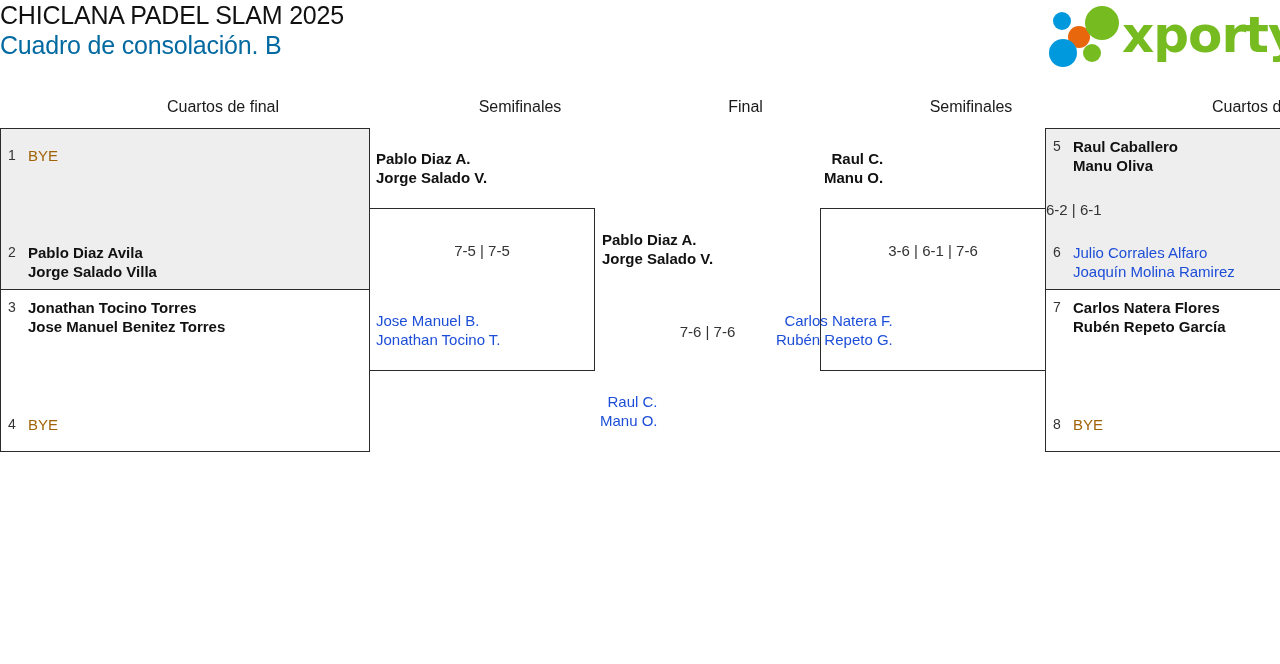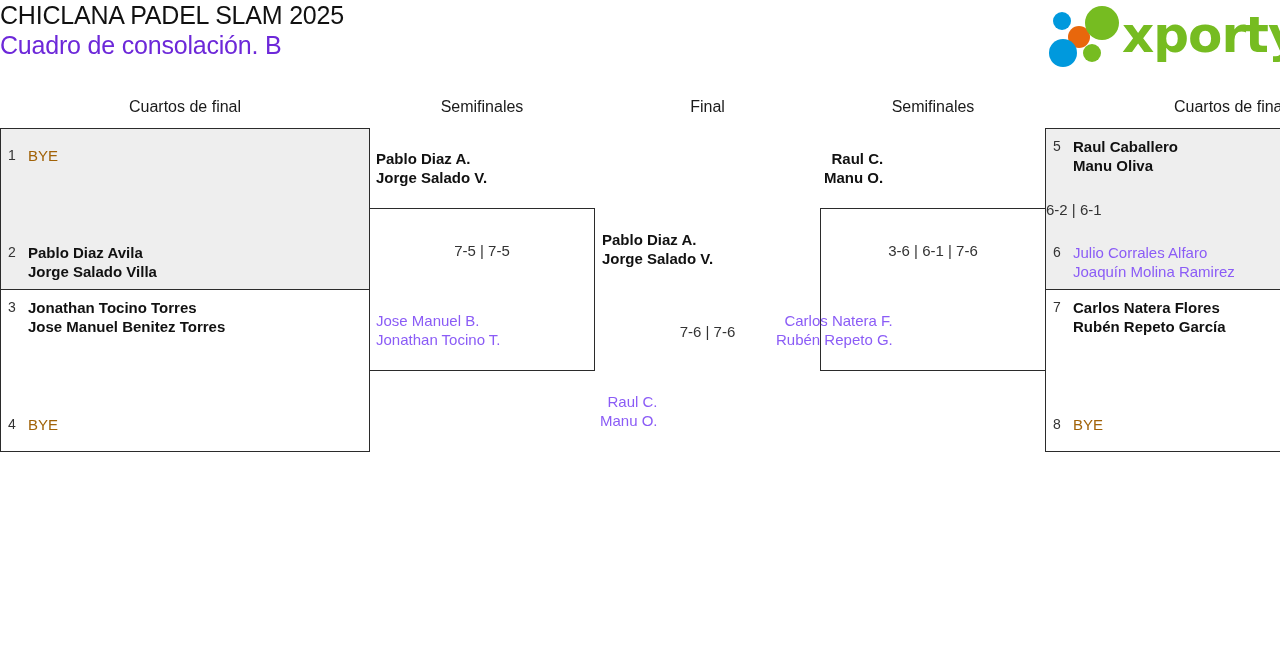--- a/index.html
+++ b/index.html
@@ -14,57 +14,57 @@
   #root { position: relative; width: 1280px; height: 636px; }
 
   
   .title-block { position: absolute; left: 0px; top: 0px; width: 800px; }
   .title-line1 {
     font-size: 25px; font-weight: 400; line-height: 30px;
     letter-spacing: -0.2px; color: #111111; white-space: nowrap;
   }
   .title-line2 {
     font-size: 25px; font-weight: 400; line-height: 31px;
-    letter-spacing: -0.2px; color: #6d28d9; white-space: nowrap;
+    letter-spacing: -0.2px; color: #0369a1; white-space: nowrap;
   }
 
   
   .logo { position: absolute; left: 1048px; top: 4px; width: 228px; height: 64px; }
   .logo-dots { position: absolute; left: 0px; top: 2px; width: 76px; height: 62px; }
   .logo-word {
     position: absolute; left: 74px; top: 2px;
     font-size: 50px; line-height: 58px; font-weight: 700;
     color: #76bc21; letter-spacing: -1px;
     font-family: "DejaVu Sans", sans-serif;
   }
 
   
   .round-label {
     position: absolute; top: 97px;
     font-size: 16px; font-weight: 400; color: #1a1a1a;
-    text-align: center; white-space: nowrap; line-height: 20px;
+    text-align: center; white-space: nowrap; line-height: 20px; margin-left: 38px;
   }
 
   
   .frame { position: absolute; border: 1px solid #2b2b2b; background: #ffffff; }
   .frame.shaded { background: #eeeeee; }
   .frame.open-lr { border-top: none; border-bottom: none; background: transparent; }
 
   
   .entry { position: absolute; display: flex; align-items: flex-start; }
   .seed {
     font-size: 14px; color: #333333; font-weight: 400;
     line-height: 19px; width: 20px; flex: 0 0 20px;
     text-align: left;
   }
   .seed.right-col { text-align: left; }
   .names { display: flex; flex-direction: column; }
   .nm { font-size: 15px; line-height: 19px; white-space: nowrap; }
   .winner .nm { font-weight: 700; color: #111111; }
-  .loser .nm { font-weight: 400; color: #8b5cf6; }
+  .loser .nm { font-weight: 400; color: #1d4ed8; }
   .bye .nm { font-weight: 400; color: #a16207; font-size: 15px; }
   .align-right { text-align: right; }
   .align-right .names { align-items: flex-end; }
 
   
   .score {
     position: absolute; font-size: 15px; line-height: 19px;
     color: #333333; font-weight: 400; white-space: nowrap;
   }
 </style>

